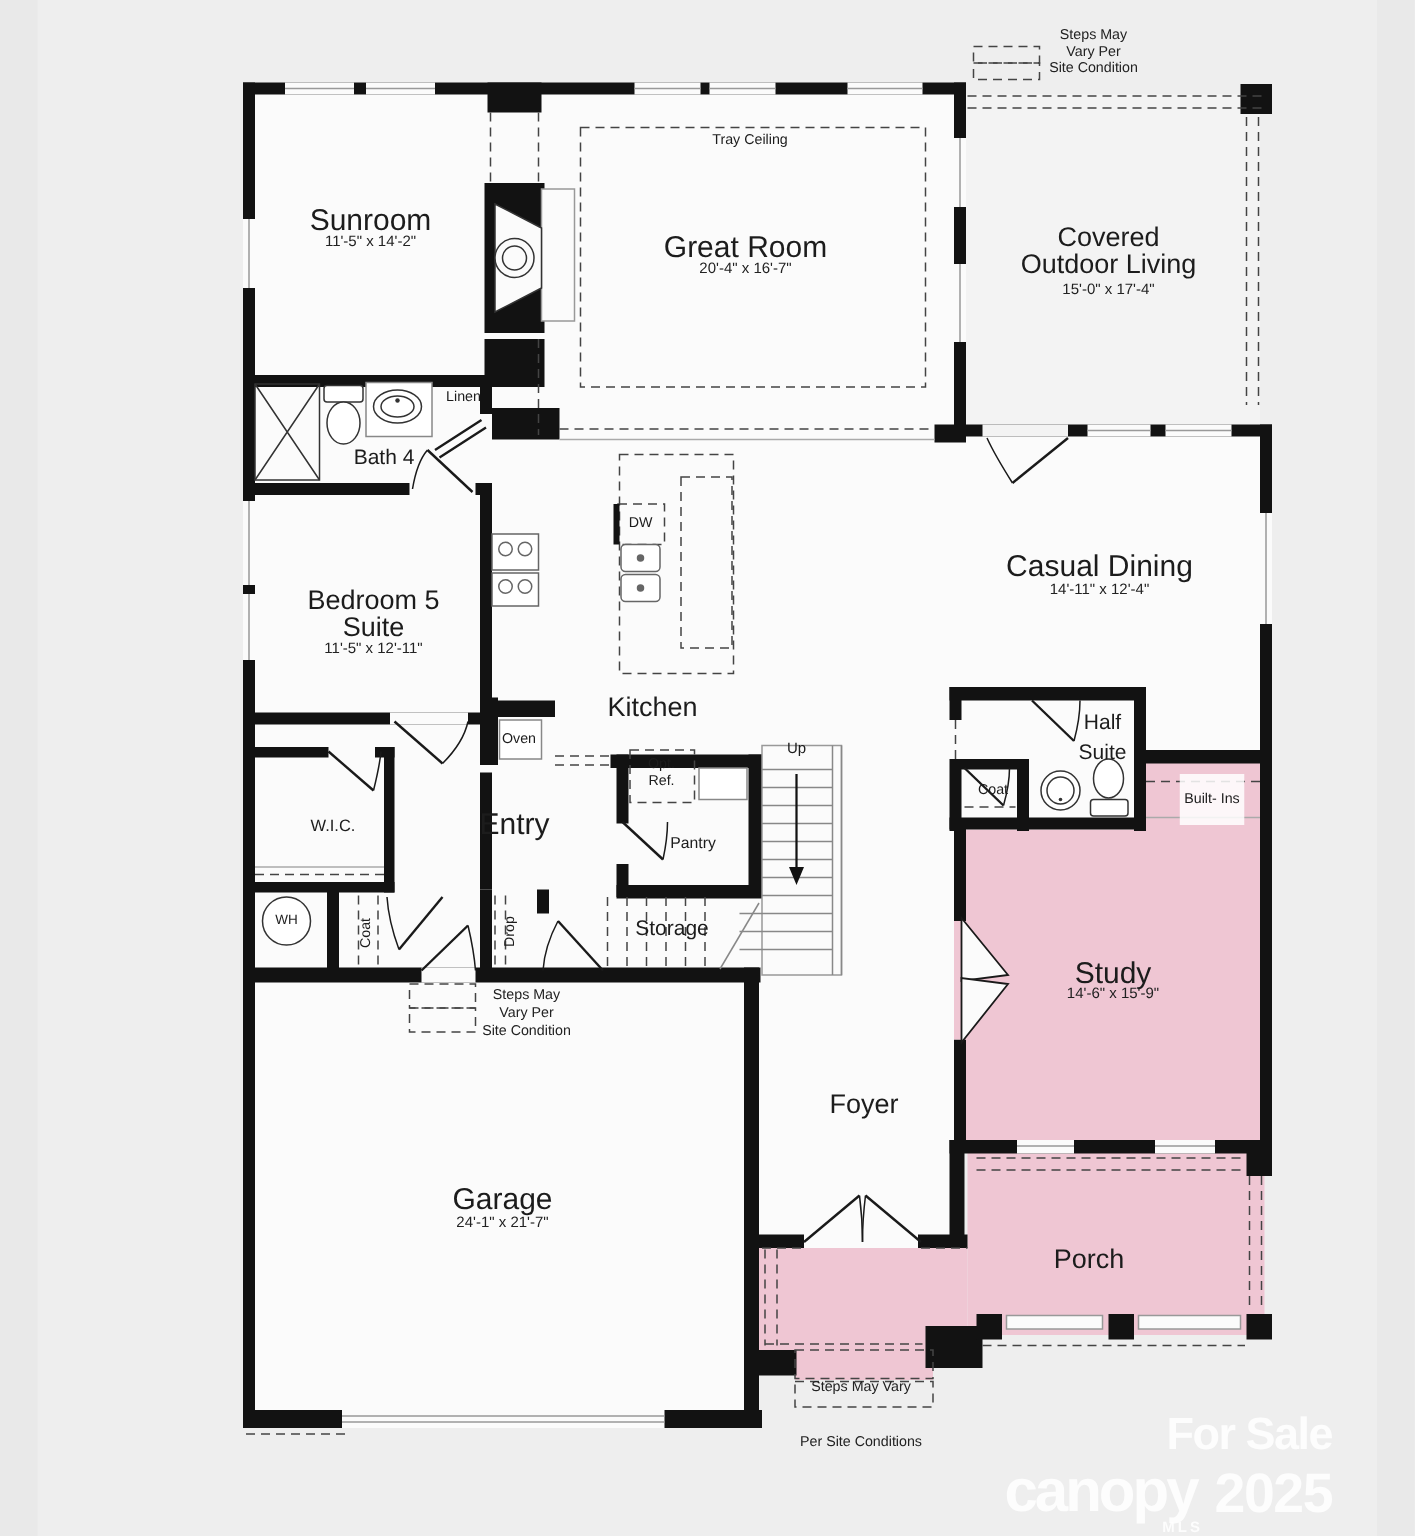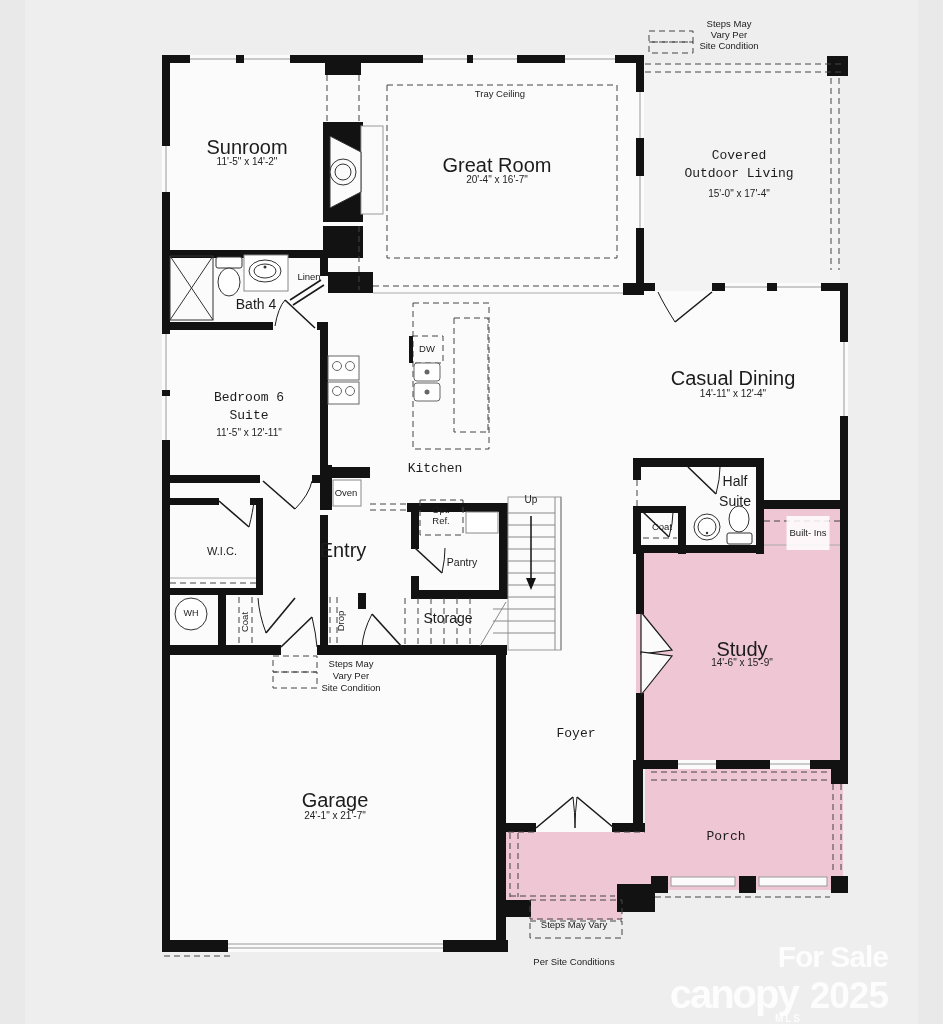--- a/index.html
+++ b/index.html
@@ -14,21 +14,21 @@
   }
   .LV{
     position:absolute;transform:translate(-50%,-50%) rotate(-90deg);
     white-space:nowrap;color:#1c1c1c;
   }
   .dim{font-size:10px;color:#222;}
   .note{font-size:9.5px;color:#222;}
   .small{font-size:10px;}
   .tiny{font-size:9.5px;}
   .room16{font-size:20px;}
-  .room15{font-size:13px;font-family:Liberation Mono, monospace;}
+  .room15{font-size:18px;}
   .room14{font-size:14px;}
   .builtins{background:rgba(255,255,255,0.85);padding:12px 3px;}
   .wm{
     position:absolute;right:30px;bottom:10px;text-align:right;
     color:rgba(255,255,255,0.85);font-weight:bold;line-height:1;
   }
   .wm-forsale{font-size:30px;letter-spacing:-1px;margin-bottom:2px;}
   .wm-brandrow{display:flex;align-items:flex-end;justify-content:flex-end;gap:12px;}
   .wm-brand{font-size:40px;letter-spacing:-2px;position:relative;}
   .wm-mls{position:absolute;font-size:10px;letter-spacing:2px;right:86px;bottom:-10px;}
@@ -305,23 +305,23 @@
 
 <div class="L tiny" style="left:475px;top:89px;">Tray Ceiling</div>
 <div class="L room16" style="left:472px;top:155px;">Great Room</div>
 <div class="L dim" style="left:472px;top:175px;">20'-4" x 16'-7"</div>
 
 <div class="L room15" style="left:714px;top:149px;">Covered</div>
 <div class="L room15" style="left:714px;top:167px;">Outdoor Living</div>
 <div class="L dim" style="left:714px;top:189px;">15'-0" x 17'-4"</div>
 
 <div class="L room14" style="left:231px;top:297px;">Bath 4</div>
-<div class="L tiny" style="left:284px;top:272px;">Linen</div>
-
-<div class="L room15" style="left:224px;top:391px;">Bedroom 6</div>
+<div class="L tiny" style="left:284px;top:260px;">Linen</div>
+
+<div class="L room15" style="left:224px;top:391px;">Bedroom 5</div>
 <div class="L room15" style="left:224px;top:409px;">Suite</div>
 <div class="L dim" style="left:224px;top:428px;">11'-5" x 12'-11"</div>
 
 <div class="L room15" style="left:410px;top:462px;">Kitchen</div>
 <div class="L tiny" style="left:402px;top:344px;">DW</div>
 <div class="L tiny" style="left:321px;top:488px;">Oven</div>
 
 <div class="L room16" style="left:708px;top:368px;">Casual Dining</div>
 <div class="L dim" style="left:708px;top:389px;">14'-11" x 12'-4"</div>
 

